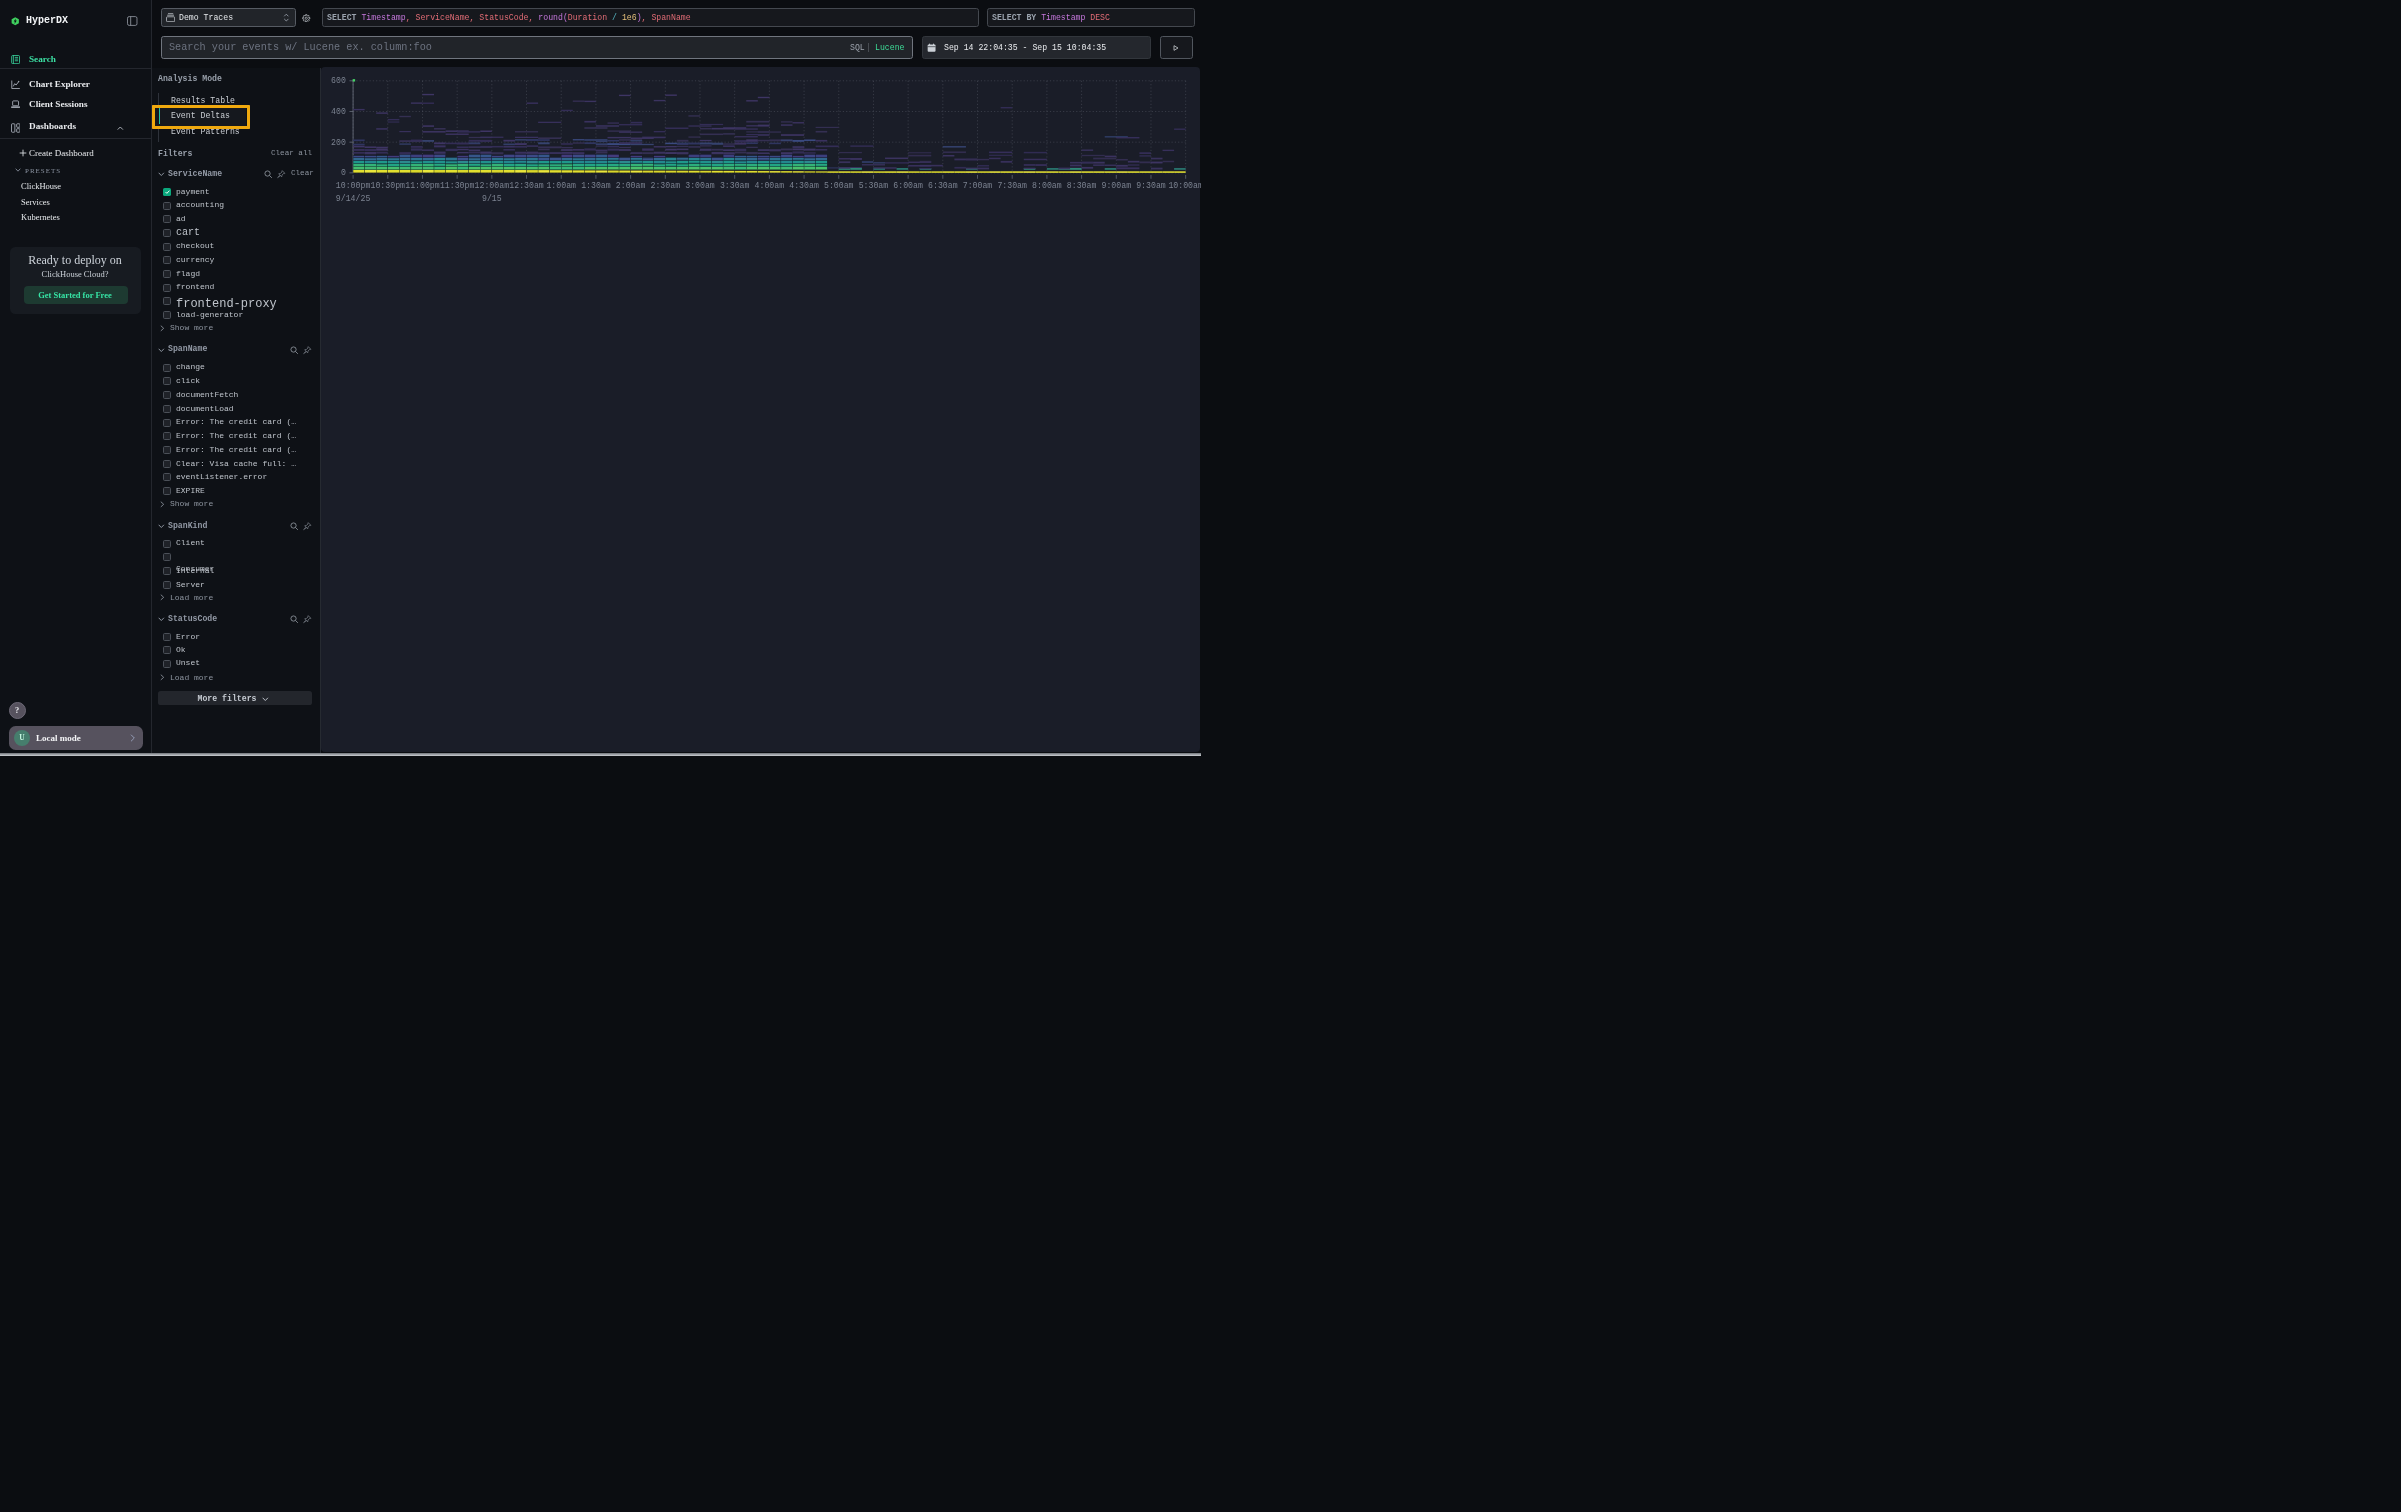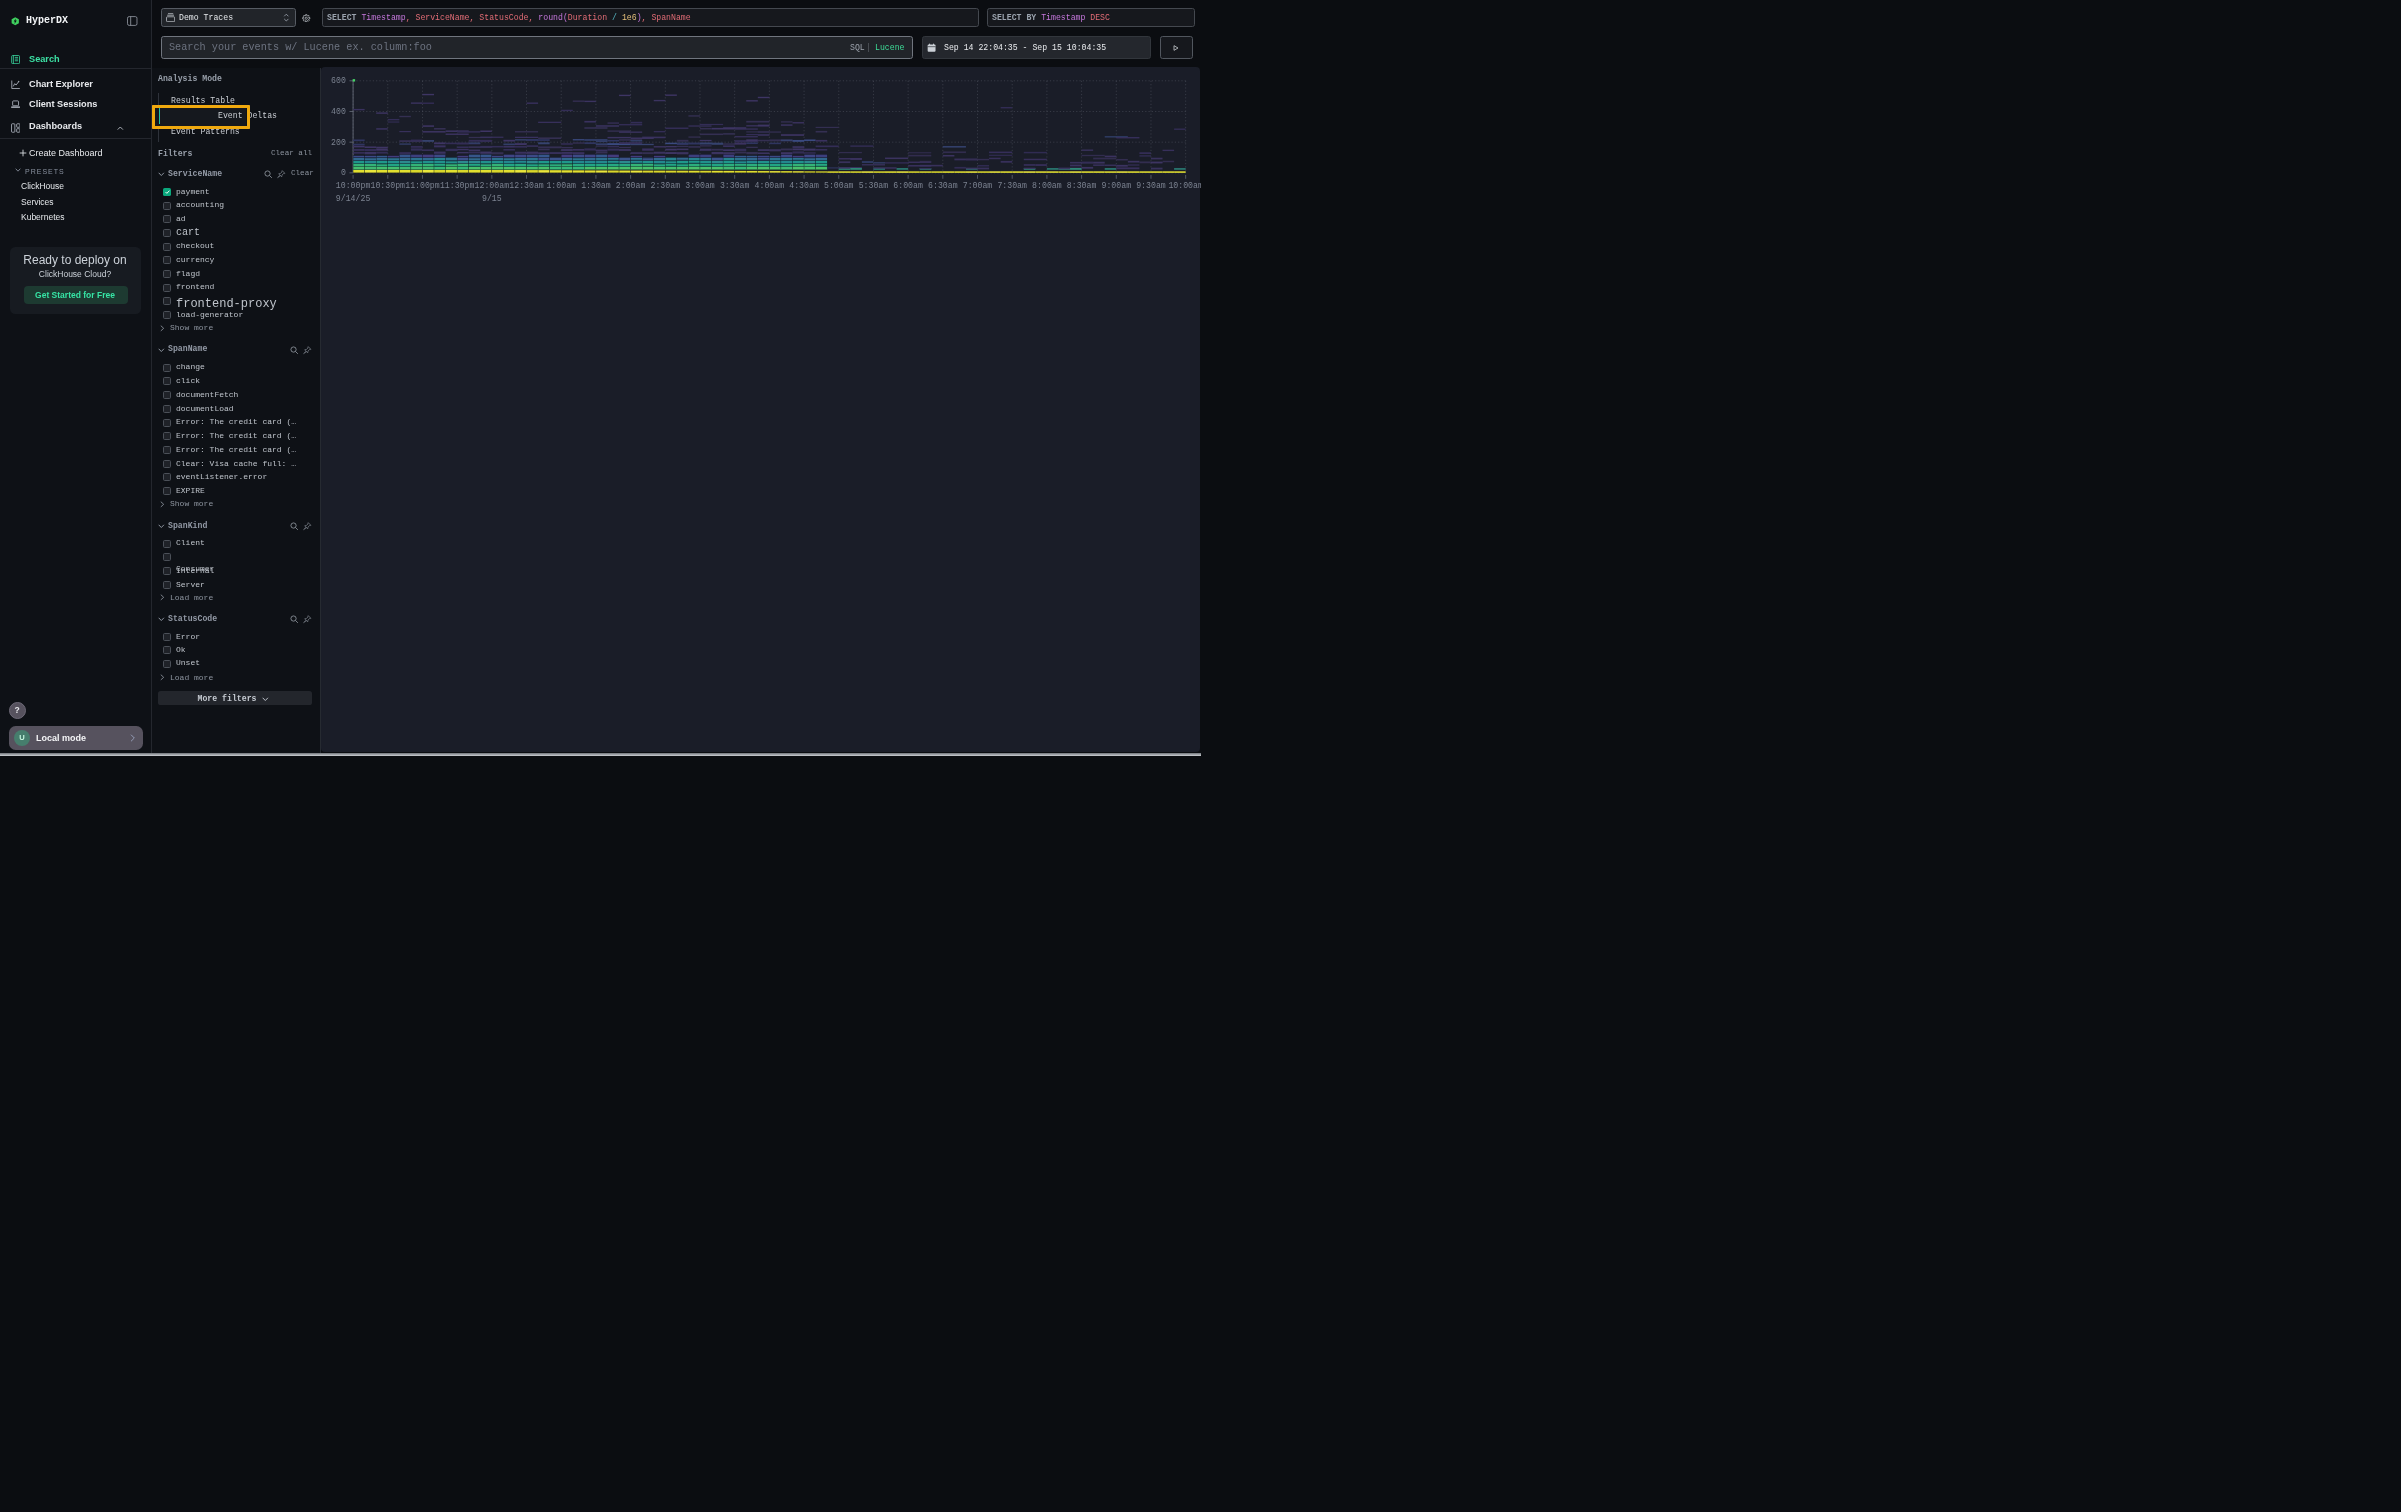--- a/index.html
+++ b/index.html
@@ -1,21 +1,21 @@
 <!DOCTYPE html>
 <html style="font-size:10.5px"><head><meta charset="utf-8">
 <style>
   * { margin:0; padding:0; box-sizing:border-box; }
   html,body { width:1201px; height:756px; background:#0b0d11; overflow:hidden; }
   #root { position:relative; width:1201px; height:756px; font-family:"Liberation Sans", sans-serif;padding-left:29px; }
   .abs { position:absolute; }
   .t { position:absolute; white-space:pre; line-height:1; transform:translateY(-50%); }
   .tr { position:absolute; white-space:pre; line-height:1; transform:translate(-100%,-50%); }
   .mono { font-family:"Liberation Mono", monospace; }
-  .sans { font-family:Liberation Sans, sans-serif; }
+  .sans { font-family:Liberation Serif, serif; }
 </style></head><body>
 <div id="root">
 <div class="abs" style="left:0;top:0;width:152px;height:756px;background:#0e1116;border-right:0.7px solid #24272e;"></div>
 <svg class="abs" style="left:11.2px;top:17px;" width="8.5" height="8.5" viewBox="0 0 25 26">
 <polygon points="12.5,0.5 23.6,6.8 23.6,19.2 12.5,25.5 1.4,19.2 1.4,6.8" fill="#3fd05f"></polygon>
 <path d="M13.8,4.5 L7.8,13.6 L11.6,13.6 L10.2,21.2 L17.2,11.0 L13.2,11.0 Z" fill="#0c1014"></path>
 </svg>
 <div class="t mono" style="left:26px;top:21.4px;font-size:10px;font-weight:bold;color:#f2f4f6;">HyperDX</div>
 <svg class="abs" style="left:127px;top:16.4px;" width="10.5" height="10" viewBox="0 0 16 15" fill="none" stroke="#9aa1ab" stroke-width="1.2">
 <rect x="0.8" y="0.8" width="14.4" height="13.4" rx="2.5"></rect>
@@ -112,21 +112,21 @@
 <div class="t mono" style="left:944px;top:48px;font-size:8.2px;color:#e9ebee;">Sep 14 22:04:35 - Sep 15 10:04:35</div>
 <div class="abs" style="left:1160px;top:36px;width:33px;height:23px;background:#16181d;border:0.7px solid #51565e;border-radius:2.6px;"></div>
 <svg class="abs" style="left:1173px;top:45px;" width="6" height="6" viewBox="0 0 9 9" fill="none" stroke="#d6dade" stroke-width="1.1">
 <path d="M1.5 1 L7.5 4.5 L1.5 8 Z" stroke-linejoin="round"></path>
 </svg>
 <div class="abs" style="left:152px;top:68px;width:169px;height:688px;background:#0e1116;border-right:0.7px solid #262a31;"></div>
 <div class="t mono" style="left:158px;top:79px;font-size:8.2px;font-weight:bold;color:#99a0ab;">Analysis Mode</div>
 <div class="abs" style="left:158px;top:93px;width:1.3px;height:49px;background:#2e323a;"></div>
 <div class="t mono" style="left:171px;top:101px;font-size:8.2px;color:#c9cdd3;">Results Table</div>
 <div class="abs" style="left:155px;top:108px;width:91px;height:18px;background:#15181e;"></div>
-<div class="t mono" style="left:171px;top:116px;font-size:8.2px;color:#c9cdd3;margin-left:47px;">Event Deltas</div>
+<div class="t mono" style="left:171px;top:116px;font-size:8.2px;color:#c9cdd3;">Event Deltas</div>
 <div class="t mono" style="left:171px;top:132px;font-size:8.2px;color:#c9cdd3;">Event Patterns</div>
 <div class="abs" style="left:159px;top:108px;width:1.4px;height:15.7px;background:#22c4a2;"></div>
 <div class="abs" style="left:152px;top:105px;width:98px;height:24px;border:3px solid #f0a90e;border-radius:0.7px;box-sizing:border-box;"></div>
 <div class="t mono" style="left:158px;top:154px;font-size:8.2px;font-weight:bold;color:#99a0ab;">Filters</div>
 <div class="tr mono" style="left:312px;top:154px;font-size:7.6px;color:#8d949f;">Clear all</div>
 <svg class="abs" style="left:158px;top:172px;" width="6.6" height="4.6" viewBox="0 0 10 7" fill="none" stroke="#99a0ac" stroke-width="1.4">
       <path d="M1 1.2 L5 5.4 L9 1.2"></path>
     </svg>
 <div class="t mono" style="left:168px;top:174px;font-size:8.2px;font-weight:bold;color:#939aa6;">ServiceName</div>
 <svg class="abs" style="left:264px;top:170px;" width="8.5" height="8.5" viewBox="0 0 13 13" fill="none" stroke="#9aa1ab" stroke-width="1.2">

